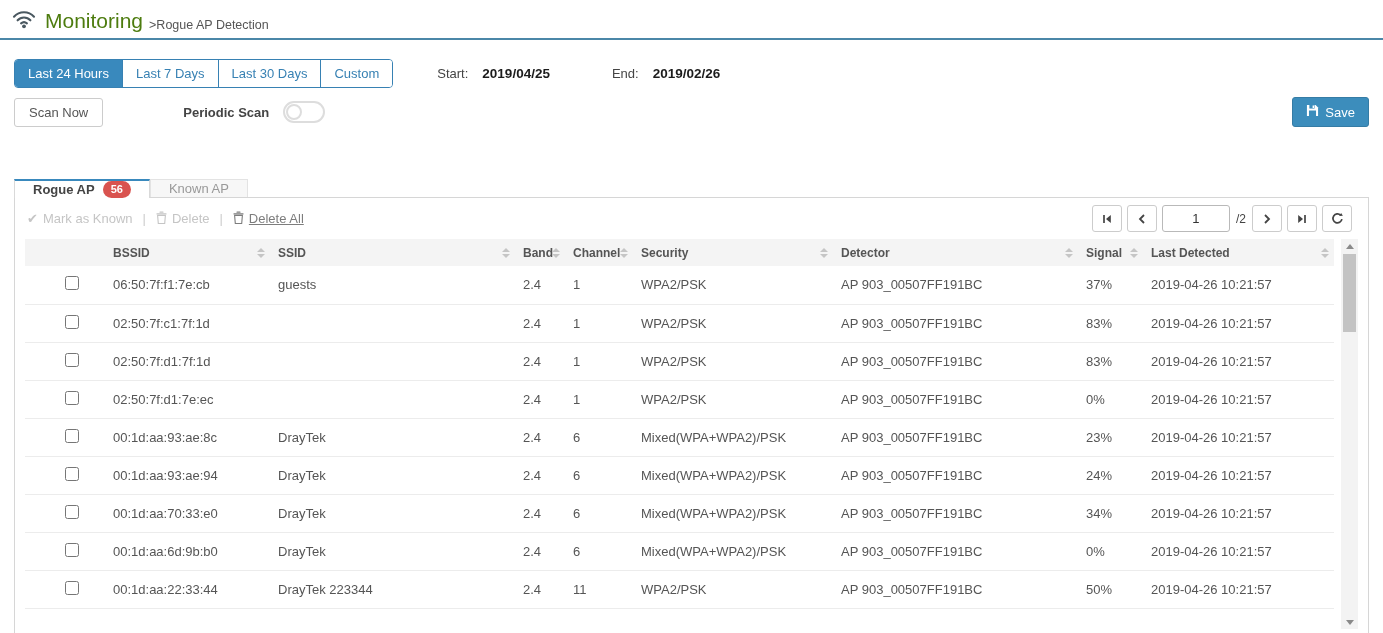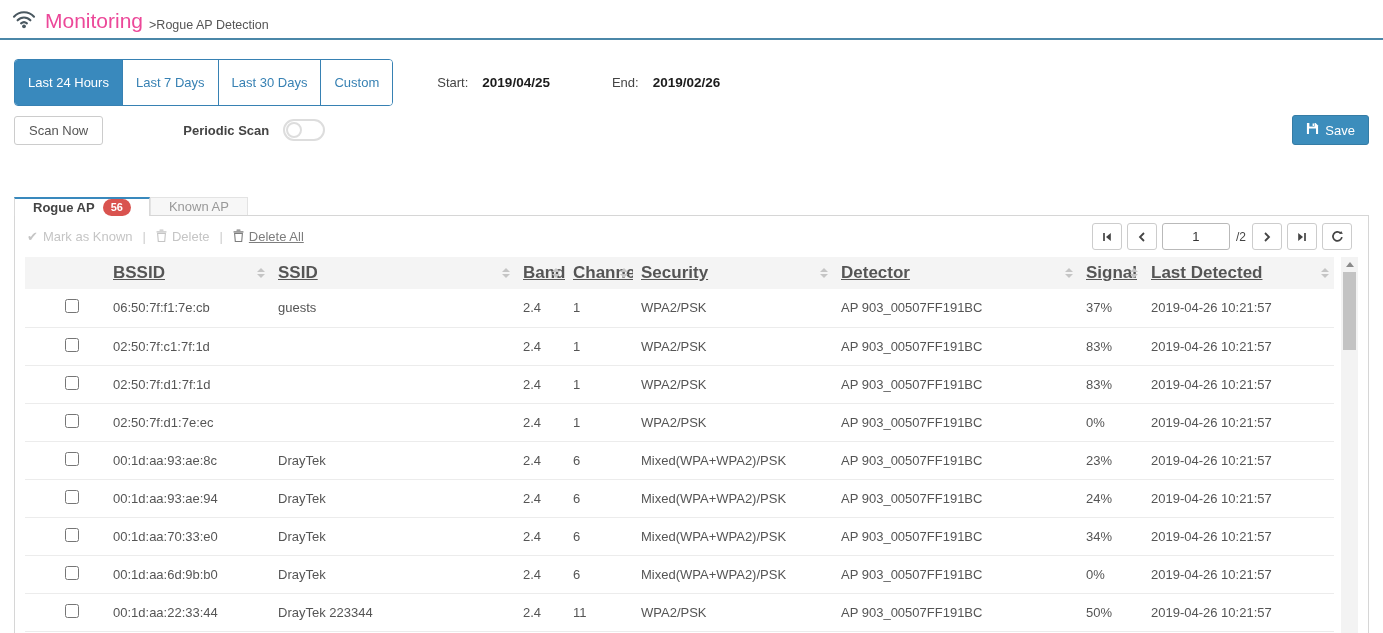--- a/index.html
+++ b/index.html
@@ -6,29 +6,29 @@
   html, body {
     width: 1383px; height: 633px; overflow: hidden;
     background: #fff;
     font-family: "Liberation Sans", sans-serif;
     font-size: 13px; color: #555;
   }
 
   
   .app-header { display: flex; align-items: center; padding: 8px 0 0 12px; height: 33px; }
   .app-header .wifi { margin-right: 9px; }
-  .app-title { font-size: 21px; color: #ec4899; }
+  .app-title { font-size: 21px; color: #4d7c0f; }
   .app-breadcrumb { font-size: 12.5px; color: #555; margin-left: 6px; margin-top: 9px; }
   .header-rule { border: none; border-top: 2px solid #4b87a8; margin-top: 5px; }
 
   
   .time-filter-row { display: flex; align-items: center; margin: 19px 14px 0 14px; }
   .tf-group { display: inline-flex; border: 1px solid #3781b3; border-radius: 4px; overflow: hidden; background: #fff; }
   .tf-btn { border: none; background: #fff; color: #3781b3; font-family: inherit;
-            font-size: 13px; padding: 15px 13px; cursor: pointer; border-right: 1px solid #3781b3; }
+            font-size: 13px; padding: 6px 13px; cursor: pointer; border-right: 1px solid #3781b3; }
   .tf-btn:last-child { border-right: none; }
   .tf-btn.active { background: #3989bd; color: #fff; }
   .date-block { display: flex; align-items: center; gap: 14px; }
   .date-block.start { margin-left: 44px; }
   .date-block.end { margin-left: 62px; }
   .date-label { color: #444; }
   .date-value { color: #1c1c1c; font-weight: bold; font-size: 13.5px; }
 
   
   .scan-row { display: flex; align-items: center; margin: 9px 14px 0 14px; }
@@ -71,21 +71,21 @@
   .pg-btn { width: 30px; height: 27px; background: #fff; border: 1px solid #ccc; border-radius: 3px;
             display: flex; align-items: center; justify-content: center; cursor: pointer; padding: 0; }
   .pg-input { width: 68px; height: 27px; border: 1px solid #b9b9b9; border-radius: 3px;
               text-align: center; font-family: inherit; font-size: 13px; color: #333; }
   .pg-total { color: #444; font-size: 12px; margin: 0 1px; }
 
   
   .table-zone { margin: 0 34px 0 10px; height: 384px; overflow: hidden; }
   table { width: 100%; border-collapse: collapse; table-layout: fixed; }
   thead th { background: #f4f4f4; text-align: left; font-weight: bold; color: #555;
-             font-size: 17px; padding: 6px 8px; height: 27px; position: relative; white-space: nowrap; text-decoration: underline; }
+             font-size: 12px; padding: 6px 8px; height: 27px; position: relative; white-space: nowrap; }
   tbody td { height: 38px; padding: 0 8px; border-bottom: 1px solid #ececec;
              color: #555; white-space: nowrap; overflow: hidden; }
   td.c-check, th.c-check { padding-left: 40px; }
   td.c-check input { width: 14px; height: 14px; cursor: pointer; }
   .sort { position: absolute; right: 5px; top: 50%; transform: translateY(-50%);
           display: flex; flex-direction: column; gap: 2px; }
   .sort i { display: block; width: 0; height: 0; border-left: 4px solid transparent; border-right: 4px solid transparent; }
   .sort .up { border-bottom: 4px solid #c5c5c5; }
   .sort .down { border-top: 4px solid #c5c5c5; }
 

